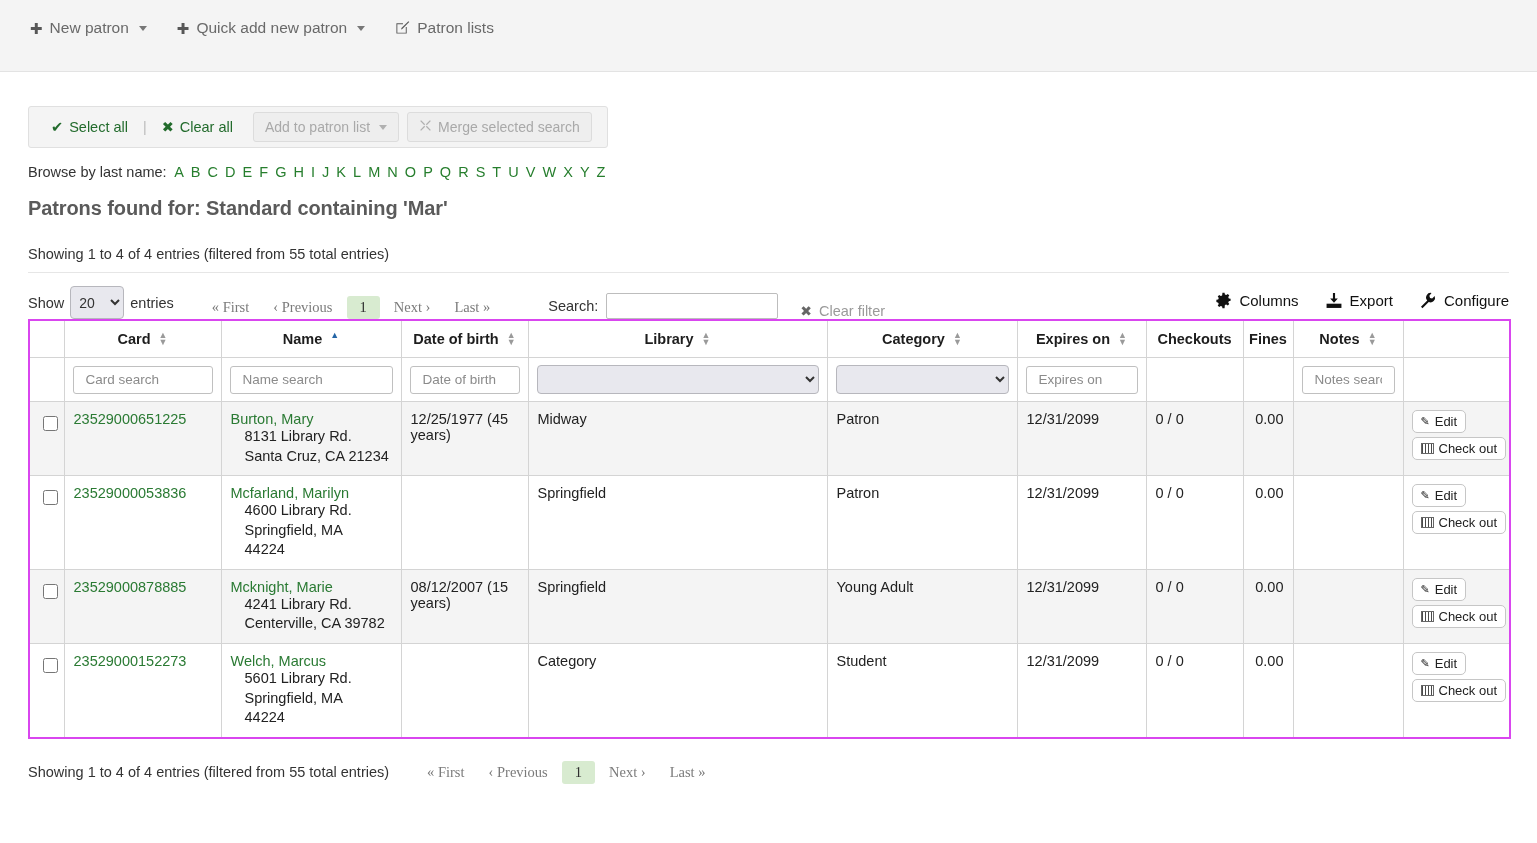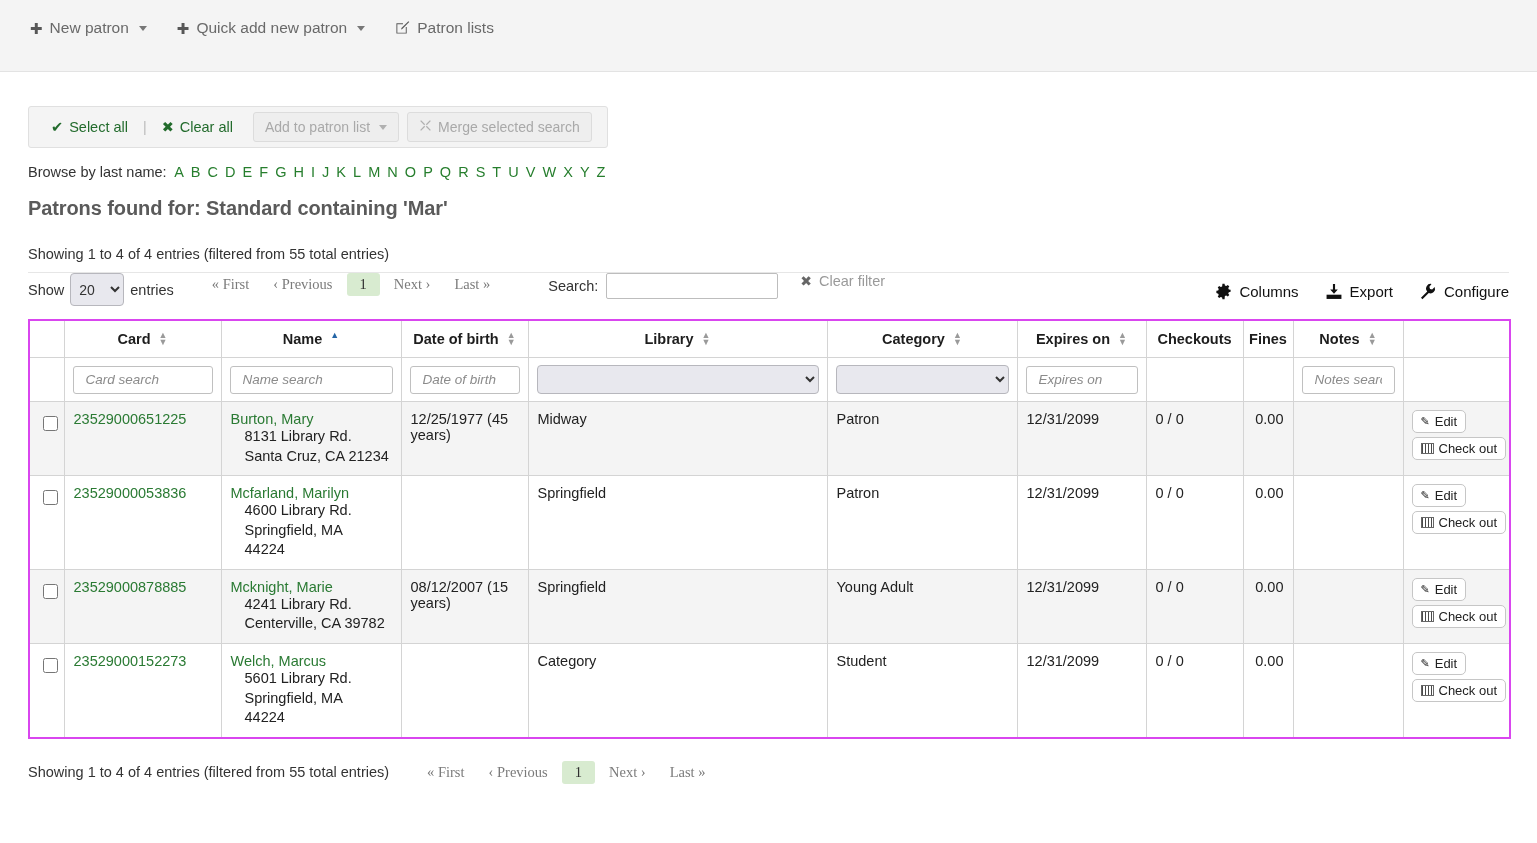--- a/index.html
+++ b/index.html
@@ -114,21 +114,21 @@
     margin-top: 26px;
     font-size: 14.5px;
     color: #333;
     padding-bottom: 10px;
     border-bottom: 1px solid #e6e6e6;
   }
 
   
   #dt-controls {
     display: flex;
-    align-items: flex-start;
+    align-items: flex-end;
     height: 46px;
     font-size: 14.5px;
     color: #333;
     position: relative;
   }
   #length-group { display:flex; align-items:center; gap:6px; }
   select.dt-select {
     font-family: "Liberation Sans", sans-serif;
     font-size: 14px;
     padding: 3px 4px;
@@ -161,21 +161,21 @@
     font-family: "Liberation Sans", sans-serif;
     font-size: 14px;
     padding: 2px 5px;
   }
   #clear-filter {
     display: inline-flex; align-items: center; gap: 7px;
     color: #9a9a9a; font-size: 14.5px; margin-left: 22px; cursor: default;
   }
   #clear-filter .x { color:#666; font-size: 14px; }
   #right-tools {
-    position: absolute; right: 0; top: 10px;
+    position: absolute; right: 0; top: 19px;
     display: flex; align-items: center; gap: 26px;
   }
   .tool {
     display: inline-flex; align-items: center; gap: 7px;
     color: #111; font-size: 15px; text-decoration: none; cursor: pointer;
   }
   .tool svg { display:block; }
 
   
   table#patron-table {
@@ -209,21 +209,20 @@
   }
   .filter-row input[type=text] {
     width: 100%;
     height: 28px;
     border: 1px solid #c0c0c0;
     border-radius: 3px;
     font-family: "Liberation Sans", sans-serif;
     font-size: 13.5px;
     padding: 2px 12px;
     color: #333;
-    font-style: italic;
   }
   .filter-row input::placeholder { color:#8b8b8b; }
   .filter-row select {
     width: 100%;
     height: 29px;
     border: 1px solid #b7b7bd;
     border-radius: 4px;
     background: #e8e8ee;
     font-family: "Liberation Sans", sans-serif;
     font-size: 13.5px;

